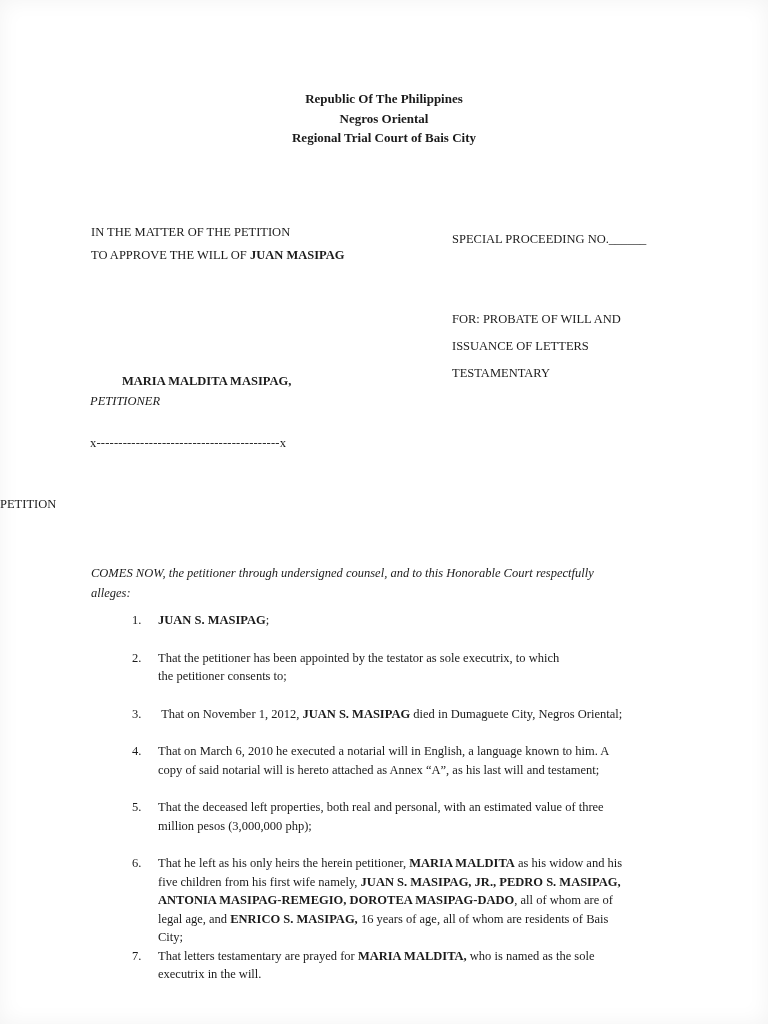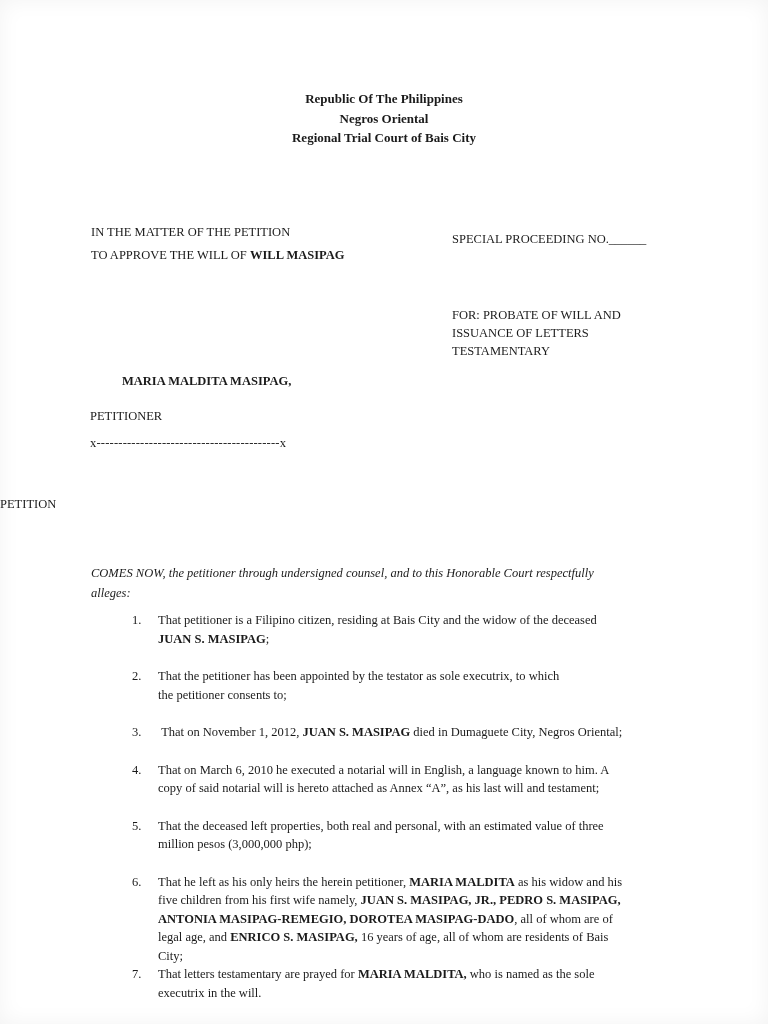--- a/index.html
+++ b/index.html
@@ -42,32 +42,33 @@
   .special-proceeding {
     top: 230px;
     left: 452px;
     width: 260px;
     line-height: 18.7px;
   }
   .case-purpose {
     top: 306px;
     left: 452px;
     width: 220px;
-    line-height: 18px;
+    line-height: 27px;
     white-space: pre-line;
   }
   .party-name {
     top: 374px;
     left: 90px;
     font-weight: bold;
     margin-left: 32px;
   }
   .party-role {
-    top: 409px;
+    top: 394px;
     left: 90px;
+    font-style: italic;
   }
   .caption-separator {
     top: 436px;
     left: 90px;
     letter-spacing: 0.2px;
   }
   .doc-title {
     top: 497px;
     left: 0;
     width: 100%;
@@ -111,21 +112,21 @@
 </head>
 <body>
 
 <div class="page">
 
   <div class="abs court-header">Republic Of The Philippines
 Negros Oriental
 Regional Trial Court of Bais City</div>
 
   <div class="abs caption-matter"><span>IN THE MATTER OF THE PETITION
-TO APPROVE THE WILL OF </span><span class="rich-bold">WILL MASIPAG</span></div>
+TO APPROVE THE WILL OF </span><span class="rich-bold">JUAN MASIPAG</span></div>
 
   <div class="abs special-proceeding">SPECIAL PROCEEDING NO.______</div>
 
   <div class="abs case-purpose">FOR: PROBATE OF WILL AND
 ISSUANCE OF LETTERS
 TESTAMENTARY</div>
 
   <div class="abs party-name">MARIA MALDITA MASIPAG,</div>
 
   <div class="abs party-role">PETITIONER</div>
@@ -133,22 +134,21 @@
   <div class="abs caption-separator">x------------------------------------------x</div>
 
   <div class="abs doc-title">PETITION</div>
 
   <div class="abs opening-paragraph">COMES NOW, the petitioner through undersigned counsel, and to this Honorable Court respectfully
 alleges:</div>
 
   <ol class="abs allegations">
     <li class="allegation">
       <span class="num">1.</span>
-      <span class="txt"><span>That petitioner is a Filipino citizen, residing at Bais City and the widow of the deceased
-</span><span class="rich-bold">JUAN S. MASIPAG</span><span>;</span></span>
+      <span class="txt"><span class="rich-bold">JUAN S. MASIPAG</span><span>;</span></span>
     </li>
     <li class="allegation">
       <span class="num">2.</span>
       <span class="txt"><span>That the petitioner has been appointed by the testator as sole executrix, to which
 the petitioner consents to;</span></span>
     </li>
     <li class="allegation">
       <span class="num">3.</span>
       <span class="txt"><span> That on November 1, 2012, </span><span class="rich-bold">JUAN S. MASIPAG</span><span> died in Dumaguete City, Negros Oriental;</span></span>
     </li>

